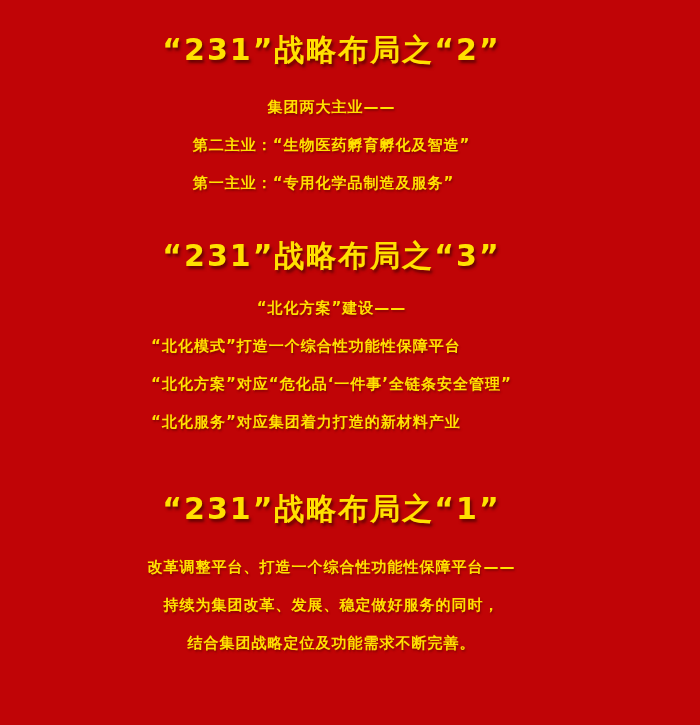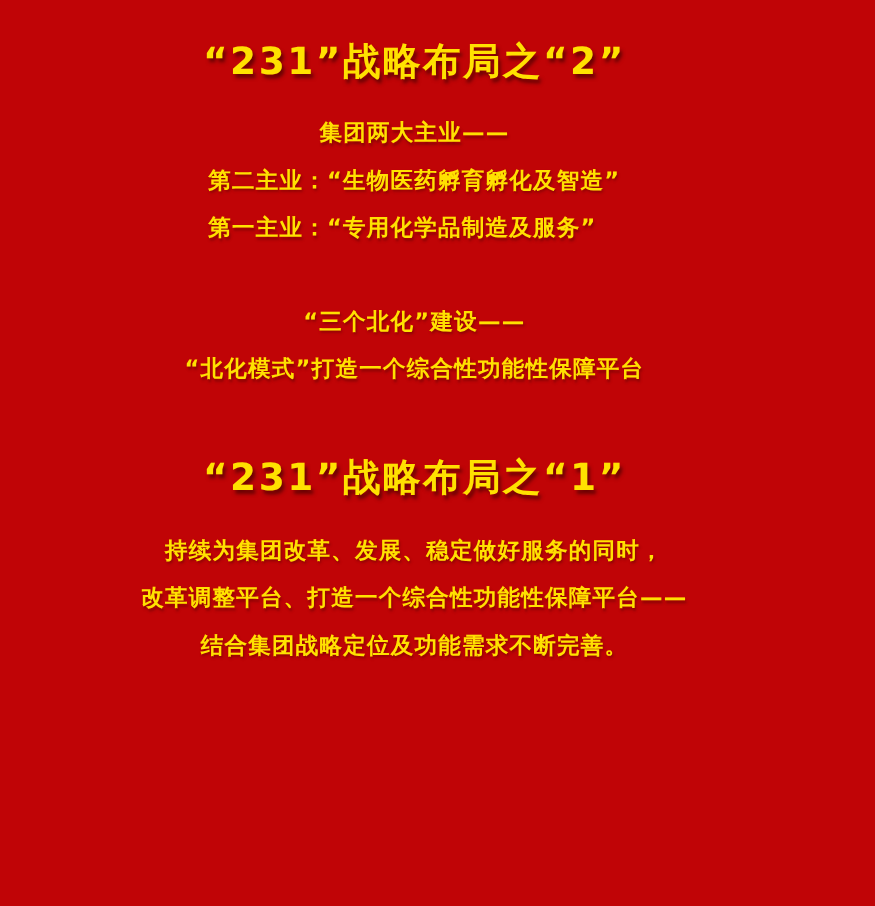--- a/index.html
+++ b/index.html
@@ -23,21 +23,21 @@
     text-align: center;
   }
   .section-title {
     margin: 0;
     font-size: 30px;
     line-height: 34px;
     letter-spacing: 2px;
     text-shadow: 2px 3px 3px rgba(50, 0, 0, 0.6);
   }
   .line {
-    font-size: 18px;
+    font-size: 15px;
     line-height: 38px;
     letter-spacing: 1px;
     text-shadow: 1px 2px 2px rgba(50, 0, 0, 0.35);
     white-space: nowrap;
   }
   .block {
     display: inline-block;
     text-align: left;
   }
   #s1 .section-title { margin-bottom: 21px; }
@@ -54,26 +54,29 @@
   <section class="sec" id="s1">
     <h1 class="section-title">“231”战略布局之“2”</h1>
     <div class="line">集团两大主业——</div>
     <div class="block">
       <div class="line">第二主业：“生物医药孵育孵化及智造”</div>
       <div class="line">第一主业：“专用化学品制造及服务”</div>
     </div>
   </section>
 
   <section class="sec" id="s2">
-    <div class="line">“三个北化”建设——</div>
+    <h1 class="section-title">“231”战略布局之“3”</h1>
+    <div class="line">“北化方案”建设——</div>
     <div class="block">
       <div class="line">“北化模式”打造一个综合性功能性保障平台</div>
+      <div class="line">“北化方案”对应“危化品‘一件事’全链条安全管理”</div>
+      <div class="line">“北化服务”对应集团着力打造的新材料产业</div>
     </div>
   </section>
 
   <section class="sec" id="s3">
     <h1 class="section-title">“231”战略布局之“1”</h1>
+    <div class="line">改革调整平台、打造一个综合性功能性保障平台——</div>
     <div class="line">持续为集团改革、发展、稳定做好服务的同时，</div>
-    <div class="line">改革调整平台、打造一个综合性功能性保障平台——</div>
     <div class="line">结合集团战略定位及功能需求不断完善。</div>
   </section>
 
 </div>
 
 </body></html>

